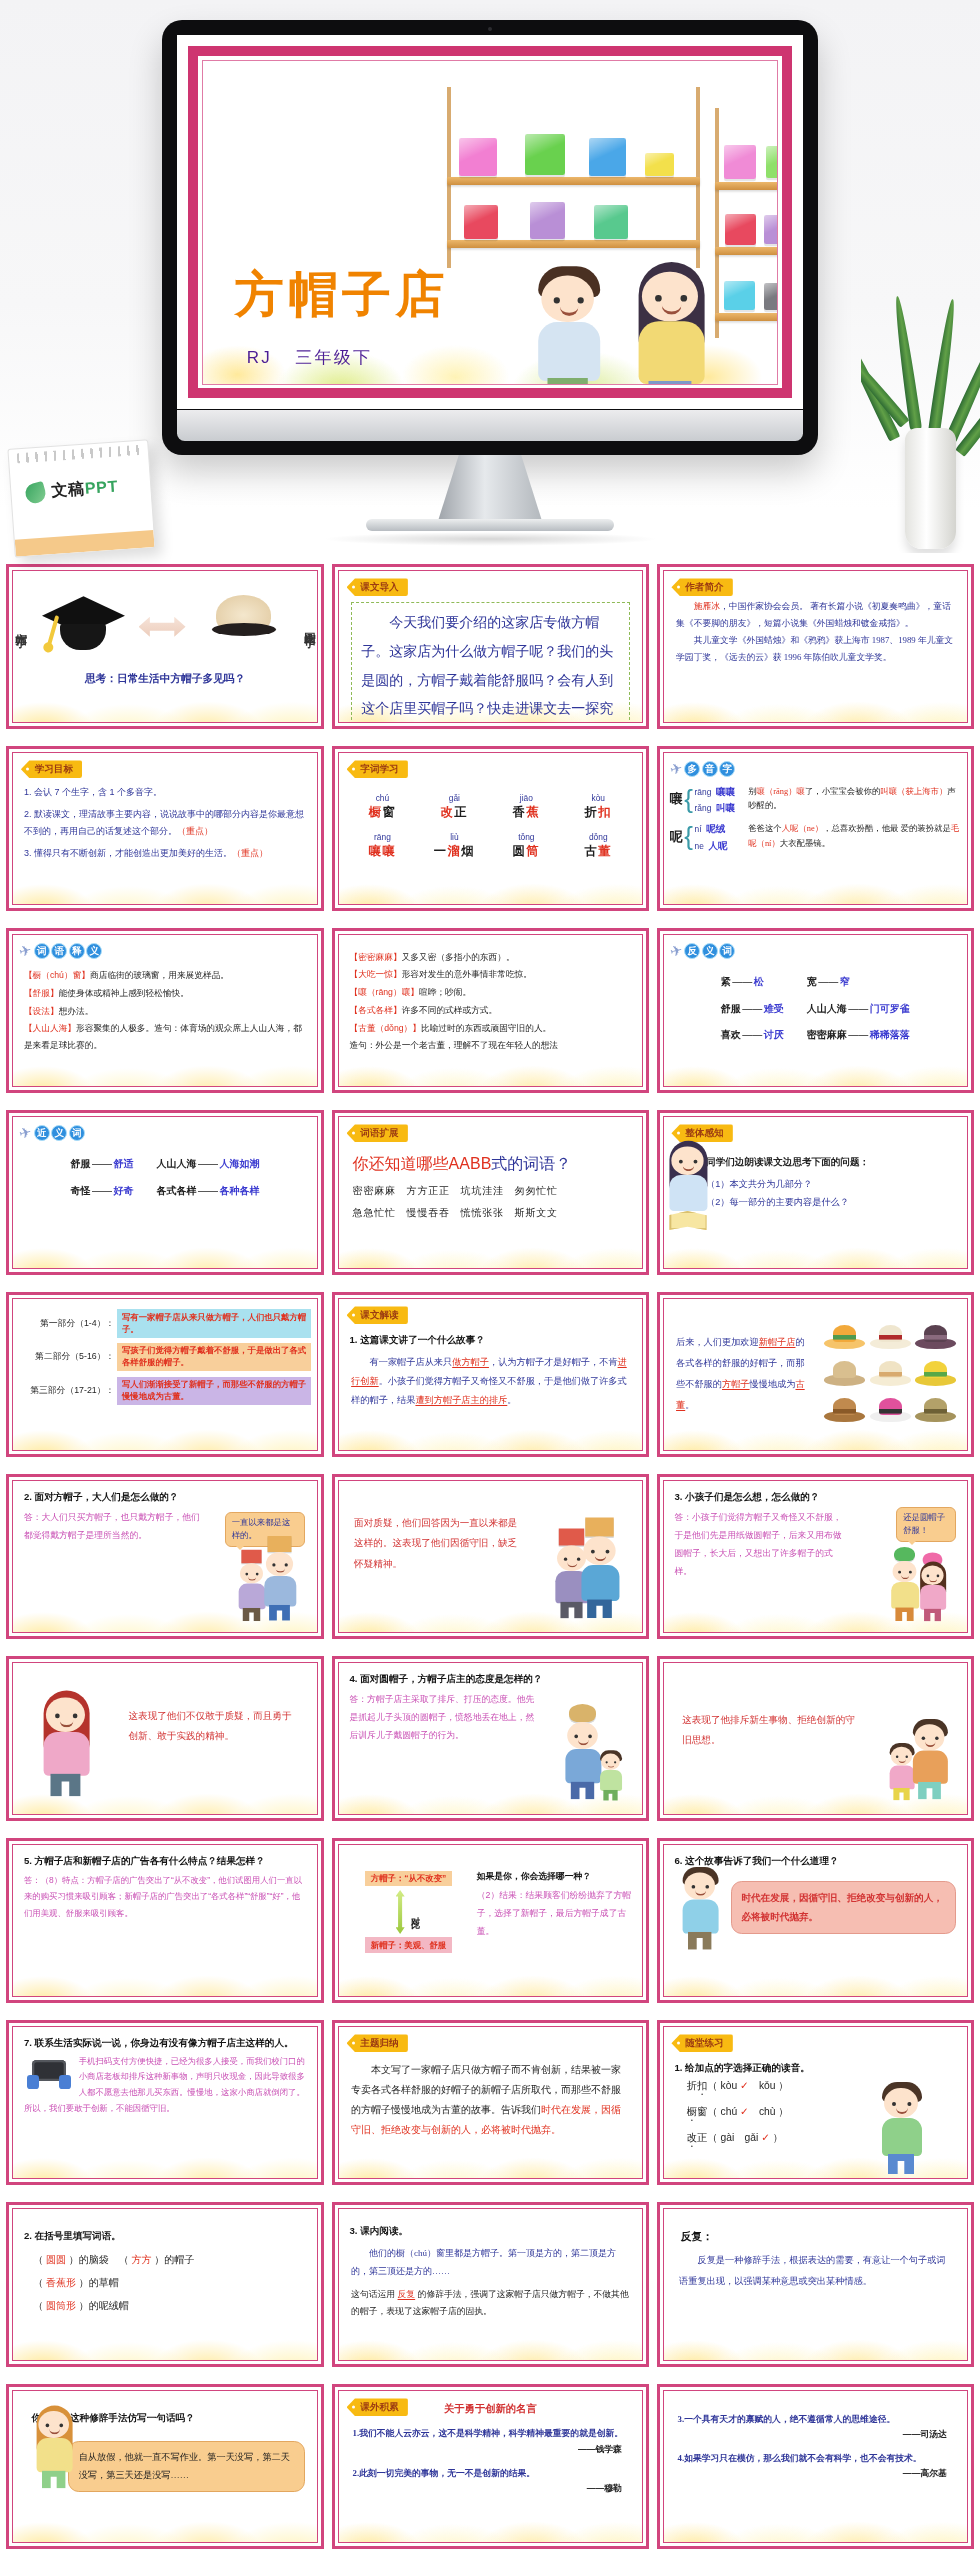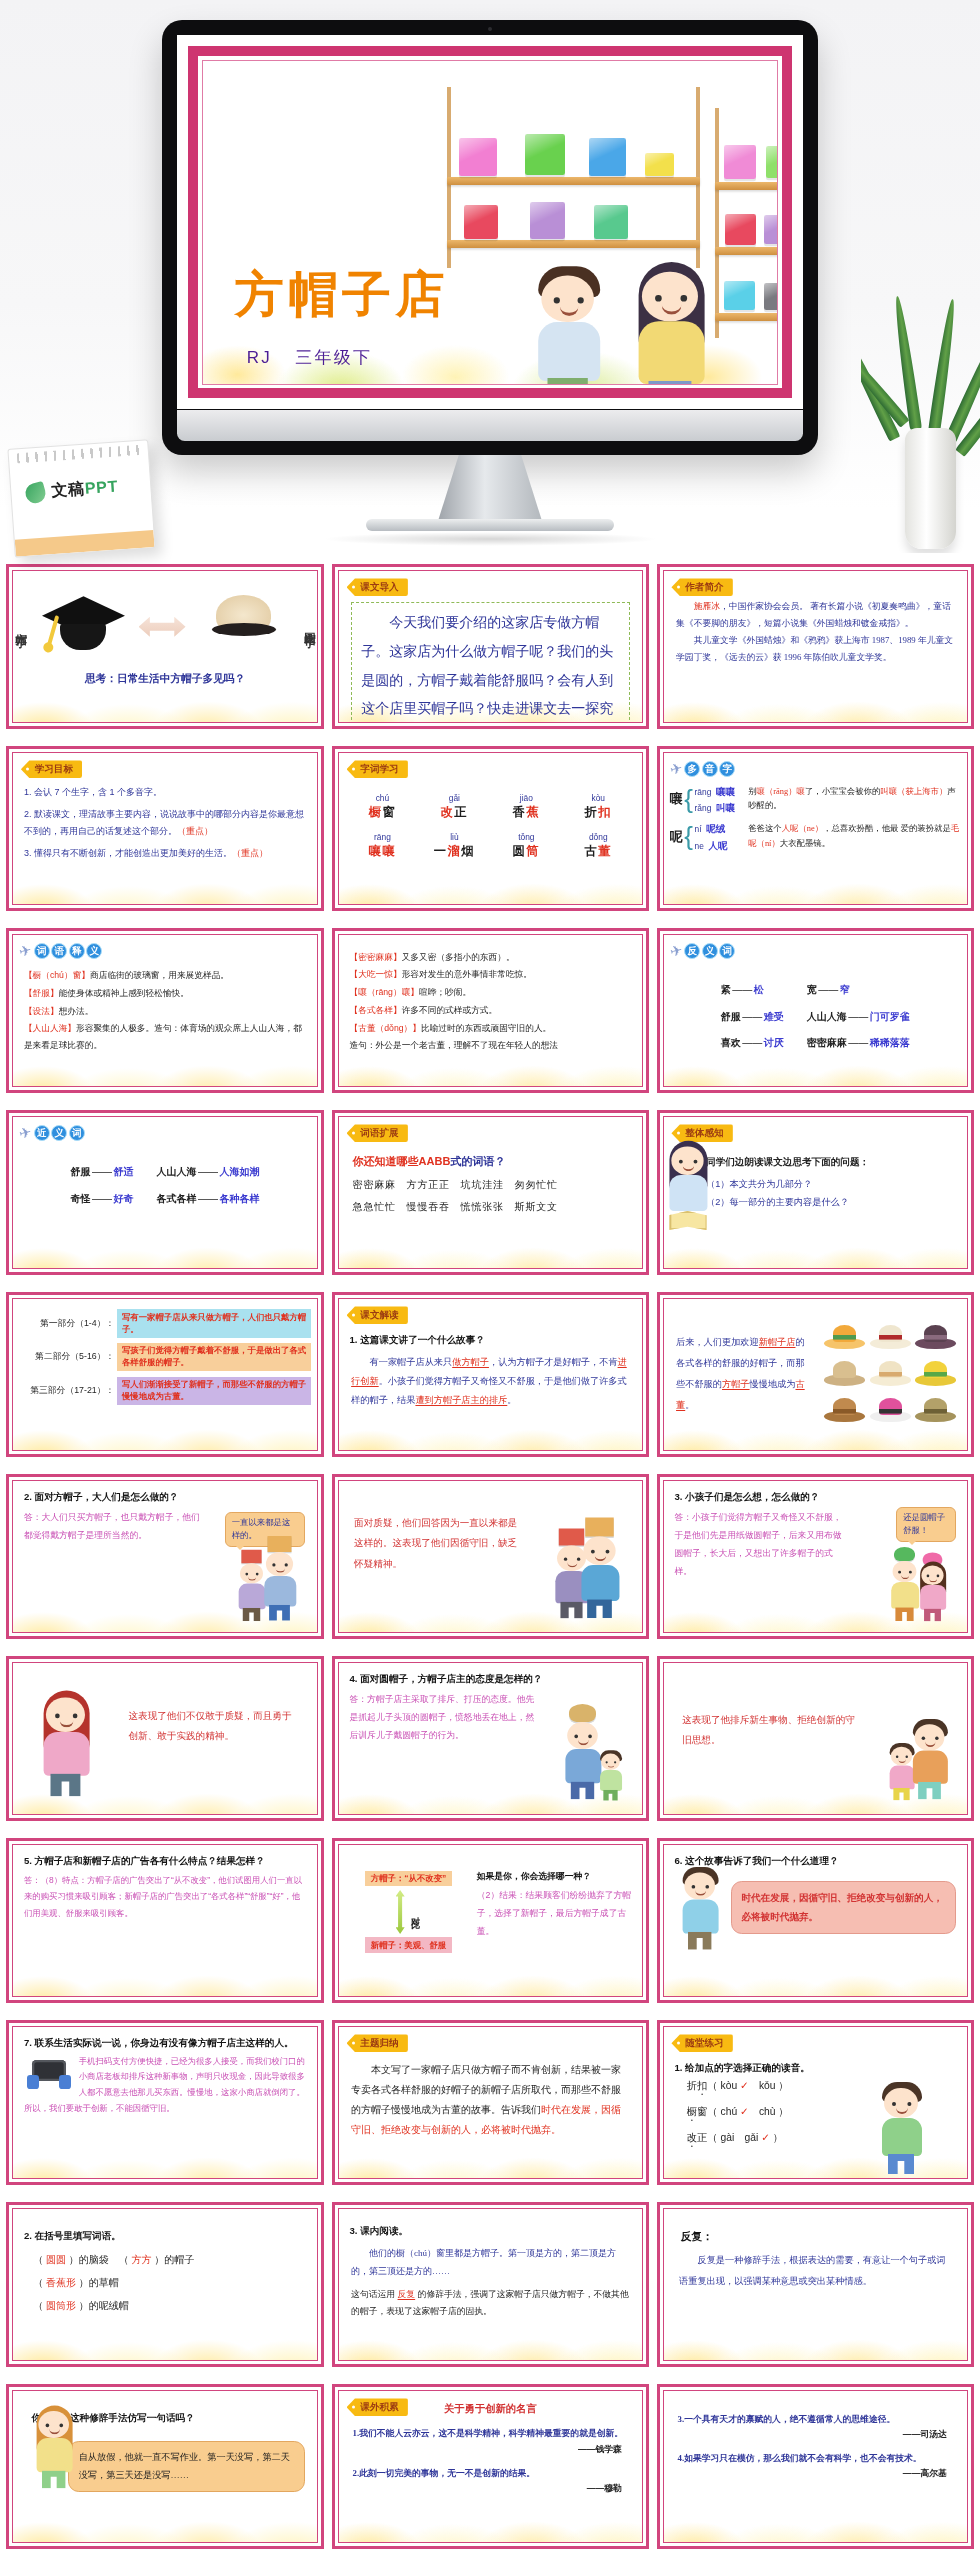--- a/index.html
+++ b/index.html
@@ -113,26 +113,26 @@
   .brace{font-size:26px;color:#3a9aa8;font-weight:300;line-height:.9}
   .pcol{display:flex;flex-direction:column;gap:1.5px;margin:0 4.6px 0 1.5px;min-width:49px}
   .prow .py{font-style:normal;margin-right:4.6px}
   .prow .pw{color:#3b3bd0;font-size:9.6px}
   .pex{flex:1;font-size:8.4px;line-height:1.75}
 
   .defs{margin:7.7px 10.7px 0;font-size:8.7px;line-height:1.95}
   .defs .rl{margin-bottom:0.8px}
   .defs8{margin-top:13.8px}
 
-  .pairs{display:grid;grid-template-columns:auto auto;gap:12.3px 23px;justify-content:center;margin-top:24px;font-size:10px}
+  .pairs{display:grid;grid-template-columns:auto auto;gap:12.3px 23px;justify-content:center;margin-top:16px;font-size:10px}
   .pair .w1{color:#222;font-weight:bold}
   .pair .dash{font-style:normal;color:#222;margin:0 1.5px}
   .pair .w2{color:#3b3bd0;font-weight:bold}
 
-  .aabbq{margin:12.3px 13.8px 4.6px;font-size:11px;font-weight:bold}
+  .aabbq{margin:12.3px 13.8px 4.6px;font-size:16px;font-weight:normal}
   .aabb{margin:4.6px 13.8px;font-size:10px;line-height:2.2;letter-spacing:0.8px;color:#1e1e1e}
 
   .s12row{display:flex;align-items:center;gap:7px;margin:13.8px 7.7px 0 12.3px}
   .s12row .intro{font-weight:bold;font-size:9.6px;margin-bottom:6.1px}
   .qline{color:#2f3699;font-size:9.2px;line-height:2}
 
   .parts{display:flex;flex-direction:column;gap:5.4px;margin:10.7px 6.1px 0}
   .prt{display:flex;align-items:center;gap:3.1px}
   .plab{flex:0 0 95px;font-size:8.8px;color:#1e1e1e;text-align:right}
   .pbox{flex:1;font-size:8.4px;font-weight:bold;color:#e0311f;padding:2.3px 4.6px;line-height:1.4}

